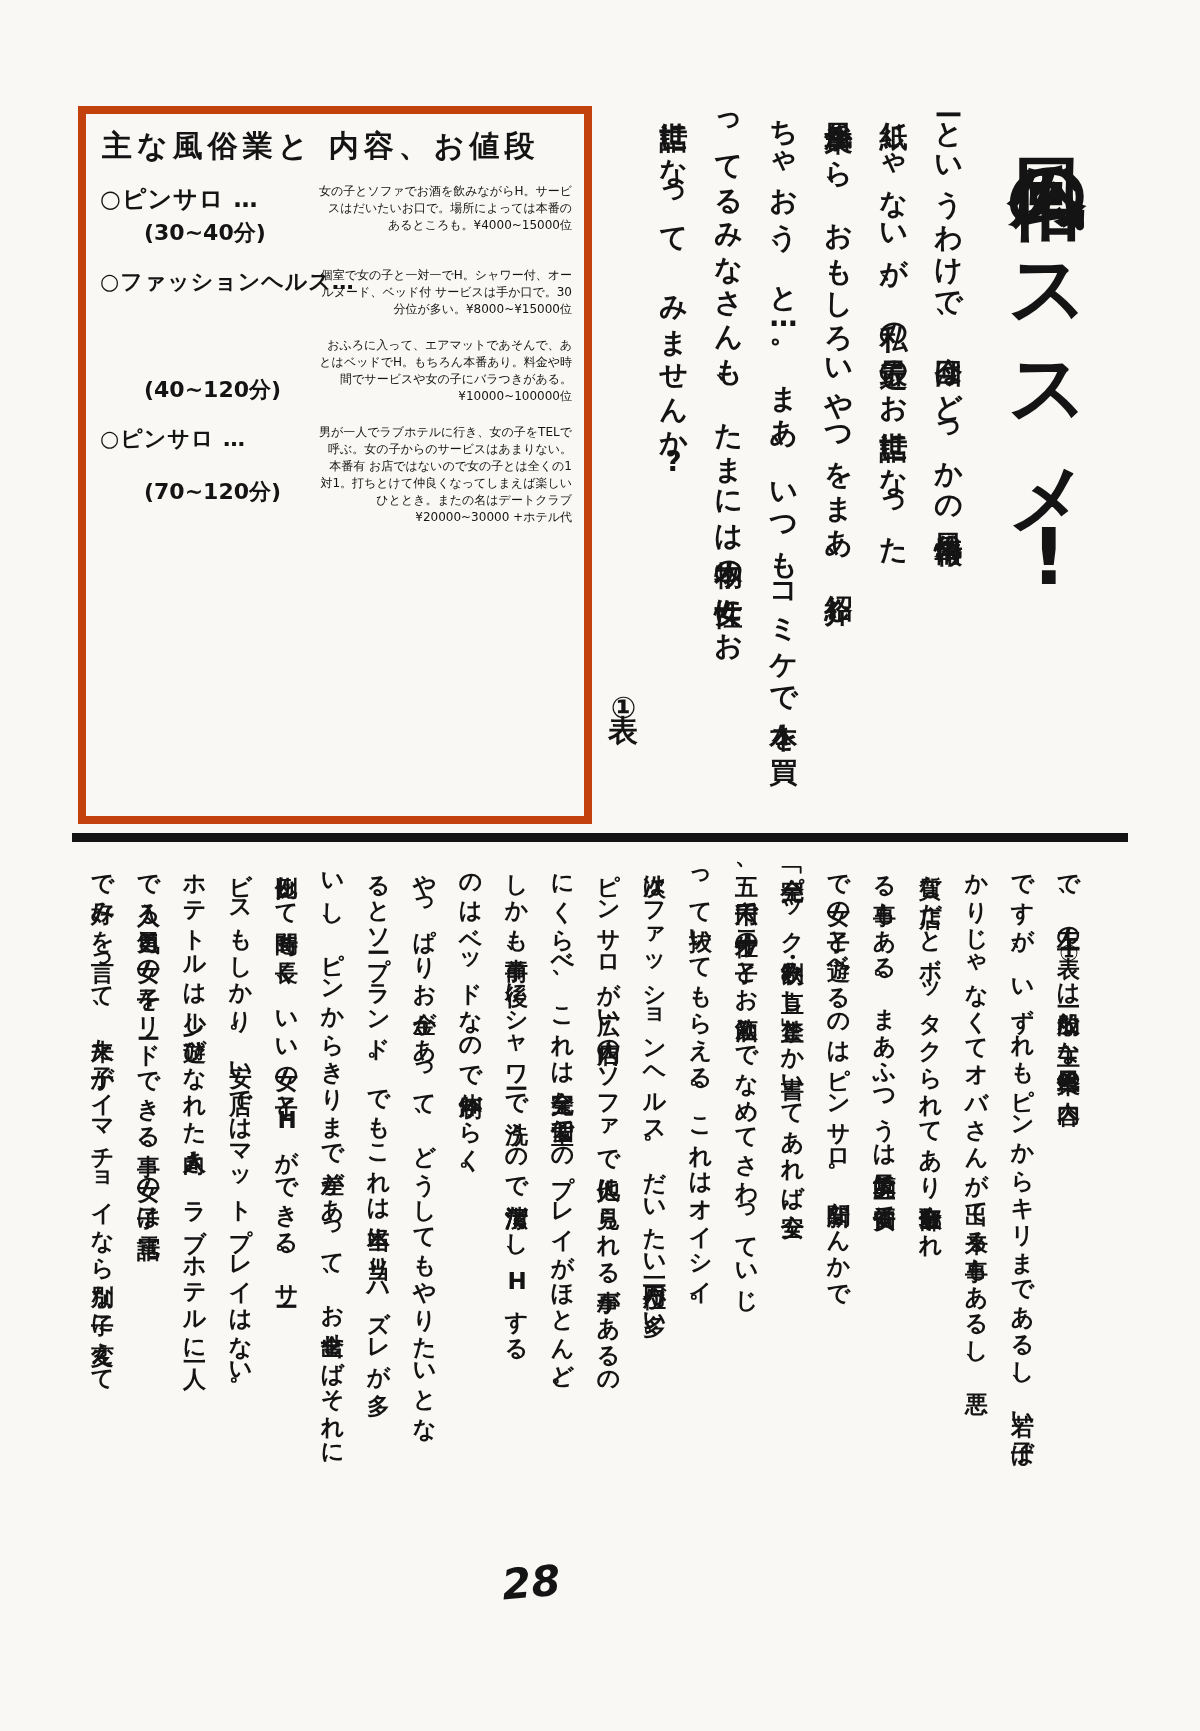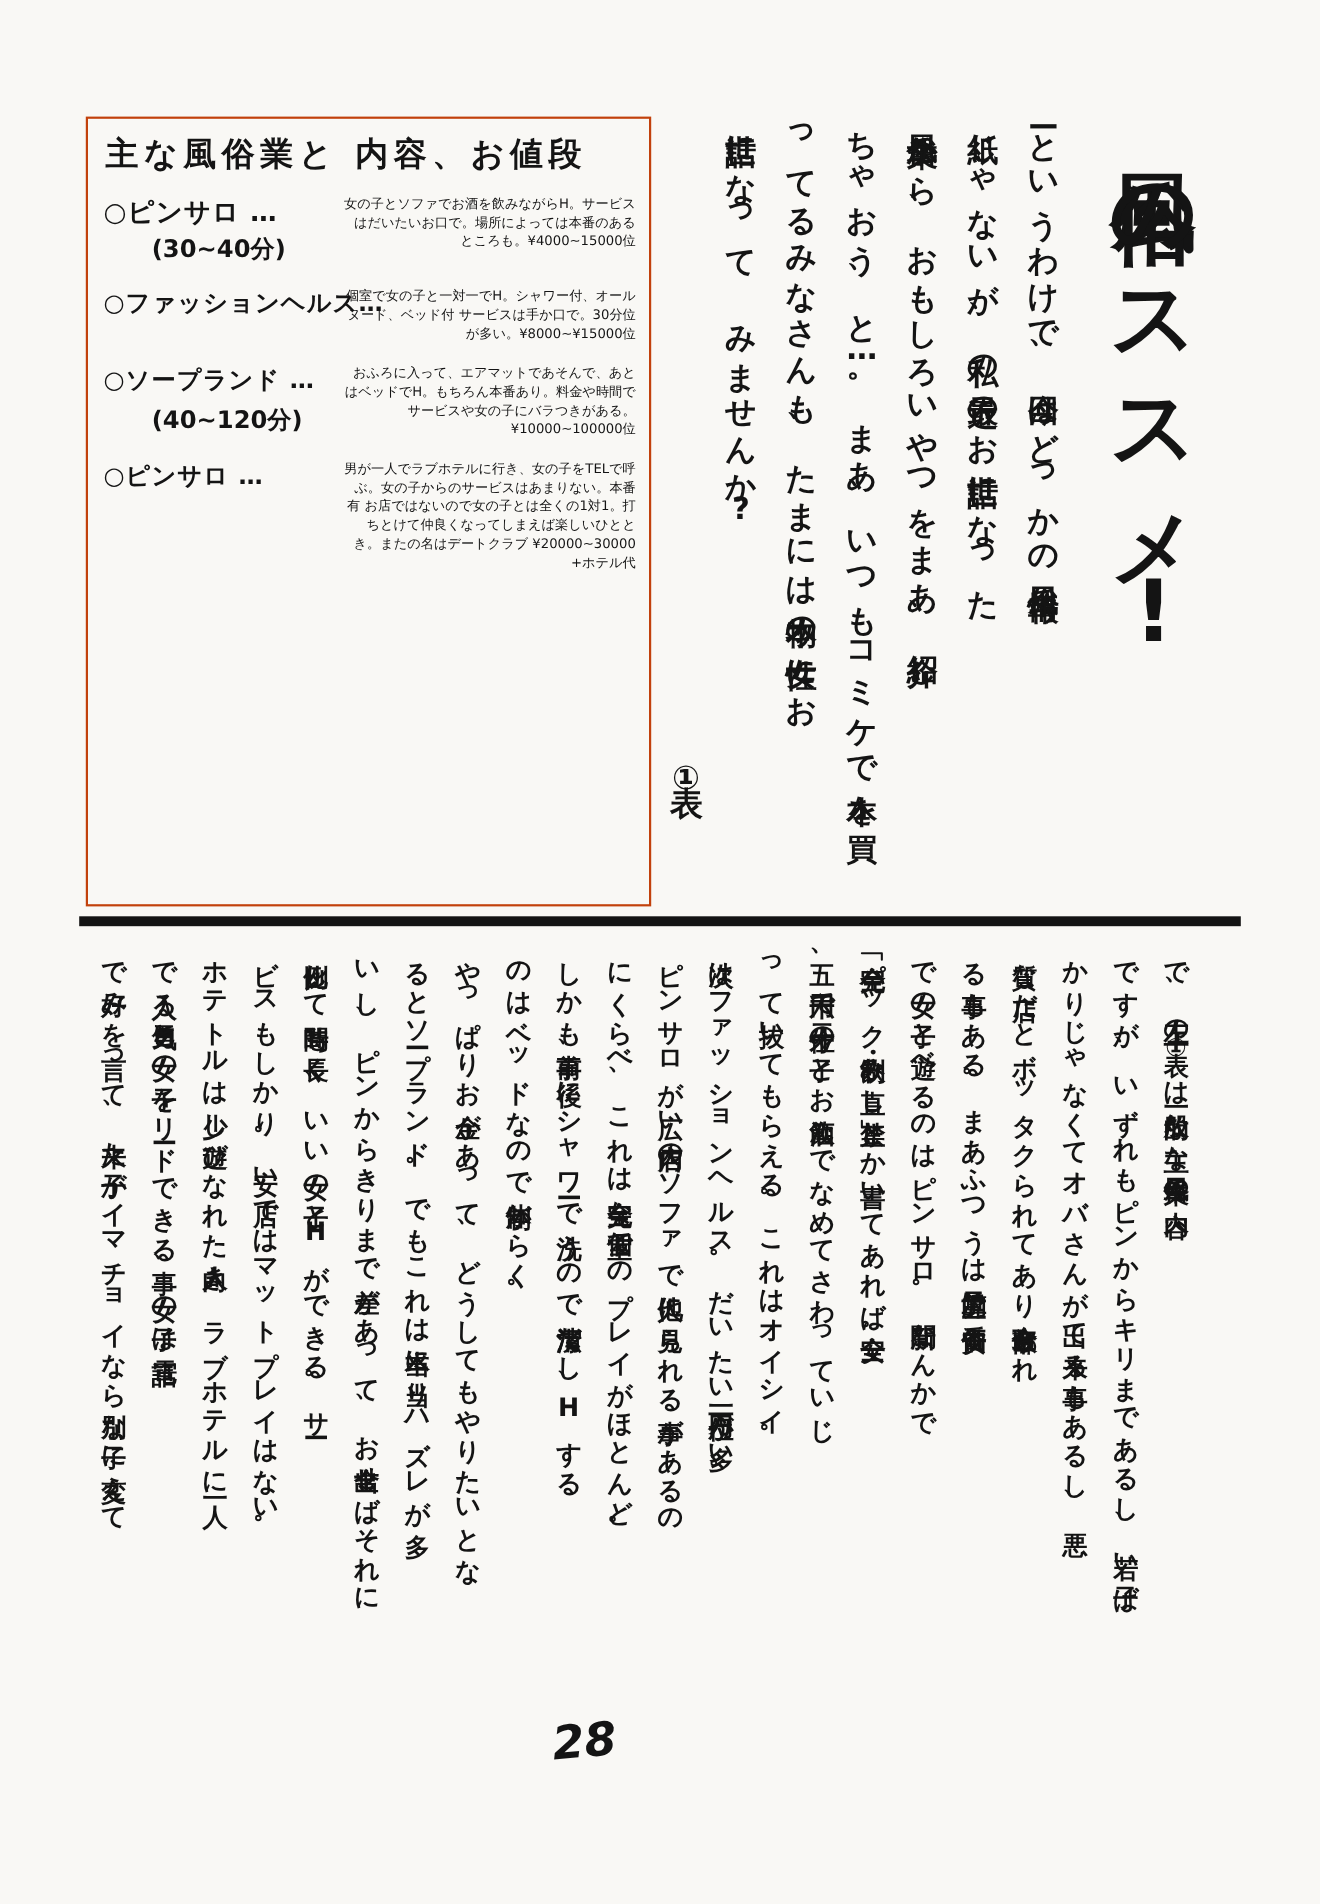--- a/index.html
+++ b/index.html
@@ -34,21 +34,21 @@
   .intro .vcol{
     line-height:55px;
     font-size:28px;
     font-weight:600;
     letter-spacing:2px;
   }
   
   .table-box{
     position:absolute;
     left:78px;top:106px;width:514px;height:718px;
-    border:2px solid #c2410c;
+    border:8px solid #c2410c;
     box-sizing:border-box;
     padding:10px 12px 8px 14px;
     background:#f9f8f5;
   }
   .box-title{
     font-size:30px;font-weight:700;
     letter-spacing:5px;
     margin:2px 0 16px 2px;
     white-space:nowrap;
   }
@@ -133,27 +133,27 @@
       <div class="entry-duration">(30~40分)</div>
       <div class="entry-desc">女の子とソファでお酒を飲みながらH。サービスはだいたいお口で。場所によっては本番のあるところも。¥4000~15000位</div>
     </div>
 
     <div class="entry">
       <div class="entry-name">○ファッションヘルス…</div>
       <div class="entry-desc">個室で女の子と一対一でH。シャワー付、オールヌード、ベッド付 サービスは手か口で。30分位が多い。¥8000~¥15000位</div>
     </div>
 
     <div class="entry">
-      <div class="entry-name">○ソープランド …</div>
       <div class="entry-duration">(40~120分)</div>
       <div class="entry-desc">おふろに入って、エアマットであそんで、あとはベッドでH。もちろん本番あり。料金や時間でサービスや女の子にバラつきがある。¥10000~100000位</div>
     </div>
 
     <div class="entry">
       <div class="entry-name">○ピンサロ …</div>
+      <div class="entry-duration">(70~120分)</div>
       <div class="entry-desc">男が一人でラブホテルに行き、女の子をTELで呼ぶ。女の子からのサービスはあまりない。本番有 お店ではないので女の子とは全くの1対1。打ちとけて仲良くなってしまえば楽しいひととき。またの名はデートクラブ ¥20000~30000 +ホテル代</div>
     </div>
   </div>
 
   <div class="table-label vert">表①</div>
 
   <div class="divider"></div>
 
   <div class="body-block vert">
     <div class="vcol">で、左上の表①は一般的な主な風俗業の内容</div>

